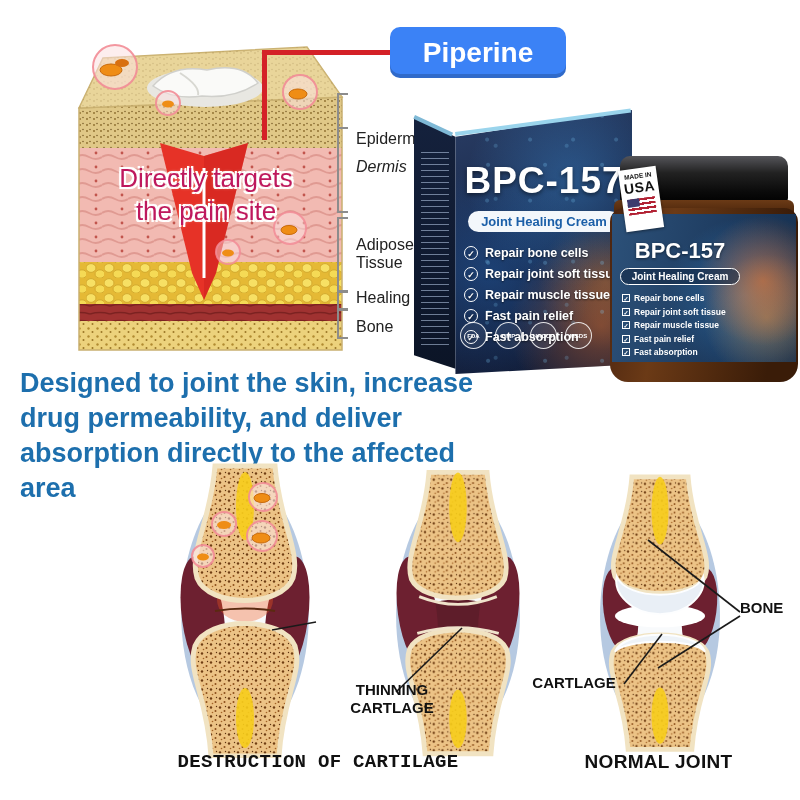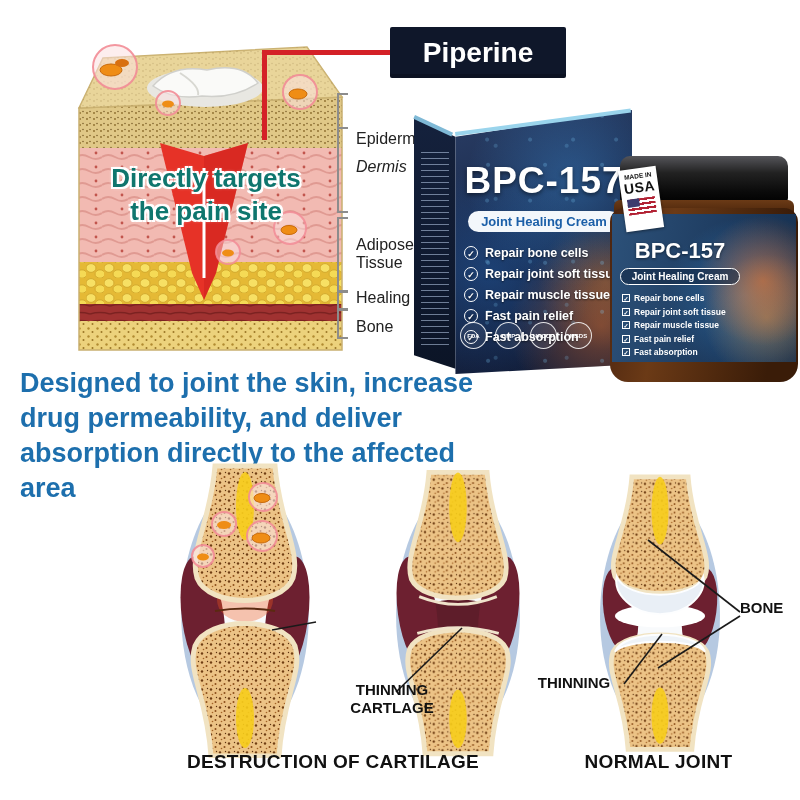--- a/index.html
+++ b/index.html
@@ -3,29 +3,29 @@
 <meta charset="utf-8">
 <style>
   html,body{margin:0;padding:0;background:#fff;}
   #stage{position:relative;width:800px;height:800px;background:#ffffff;overflow:hidden;
          font-family:"Liberation Sans",sans-serif;}
   .abs{position:absolute;}
 
   
   .line-v{left:262px;top:50px;width:5px;height:90px;background:#d42127;}
   .line-h{left:262px;top:50px;width:132px;height:5px;background:#d42127;}
-  .pill-callout{left:390px;top:27px;width:176px;height:51px;border-radius:2px;
-    background:#0f172a;color:#fff;font-size:28px;font-weight:bold;
+  .pill-callout{left:390px;top:27px;width:176px;height:51px;border-radius:10px;
+    background:#3b82f6;color:#fff;font-size:28px;font-weight:bold;
     display:flex;align-items:center;justify-content:center;
     box-shadow:inset 0 -4px 0 rgba(0,0,0,.18);}
 
   
   .cube-svg{left:50px;top:38px;}
   .cube-text{left:95px;top:162px;width:222px;text-align:center;
-    font-size:26px;line-height:1.25;font-weight:700;color:#0f766e;
+    font-size:26px;line-height:1.25;font-weight:400;color:#be185d;
     text-shadow:-2px -2px 0 #fff,2px -2px 0 #fff,-2px 2px 0 #fff,2px 2px 0 #fff,0 0 4px #fff;}
   .bracket{left:337px;width:9px;border-left:2px solid #8c8c8c;
     border-top:2px solid #8c8c8c;border-bottom:2px solid #8c8c8c;}
   .layer-label{left:356px;font-size:16px;color:#222;line-height:1.15;}
 
   
   .headline{left:20px;top:366px;width:480px;font-size:27px;line-height:1.3;
     font-weight:800;color:#1d6fad;}
 
   
@@ -104,21 +104,21 @@
   .flag::after{content:"";position:absolute;left:0;top:0;width:12px;height:8px;background:#3c3b6e;}
 
   
   .joints-svg{left:0;top:458px;}
   .anno{color:#111;font-weight:bold;font-size:15px;line-height:1.18;text-align:center;}
   .anno-bone-ends{left:303px;top:606px;width:100px;}
   .anno-thinning{left:332px;top:681px;width:120px;}
   .anno-bone{left:740px;top:599px;width:60px;text-align:left;}
   .anno-cartilage{left:524px;top:674px;width:100px;}
   .caption{color:#111;font-weight:800;font-size:19px;text-align:center;letter-spacing:.3px;}
-  .caption-left{left:168px;top:751px;width:330px;}
+  .caption-left{left:153px;top:751px;width:330px;font-family:Liberation Mono, monospace;}
   .caption-right{left:556px;top:751px;width:205px;}
 </style>
 </head>
 <body>
 
 <div id="stage">
 
   <svg class="abs cube-svg" width="310" height="320" viewBox="0 0 310 320">
     <defs>
       <pattern id="epidot" width="7" height="6" patternUnits="userSpaceOnUse">
@@ -377,18 +377,18 @@
       <line x1="316" y1="164" x2="272" y2="172"></line>
       <line x1="396" y1="234" x2="462" y2="170"></line>
       <line x1="740" y1="154" x2="648" y2="82"></line>
       <line x1="740" y1="158" x2="658" y2="210"></line>
       <line x1="624" y1="226" x2="662" y2="176"></line>
     </g>
   </svg>
 
   <div class="abs anno anno-thinning">THINNING CARTLAGE</div>
   <div class="abs anno anno-bone">BONE</div>
-  <div class="abs anno anno-cartilage">THINNING</div>
+  <div class="abs anno anno-cartilage">CARTLAGE</div>
 
   <div class="abs caption caption-left">DESTRUCTION OF CARTILAGE</div>
   <div class="abs caption caption-right">NORMAL JOINT</div>
 
 </div>
 
 </body></html>

